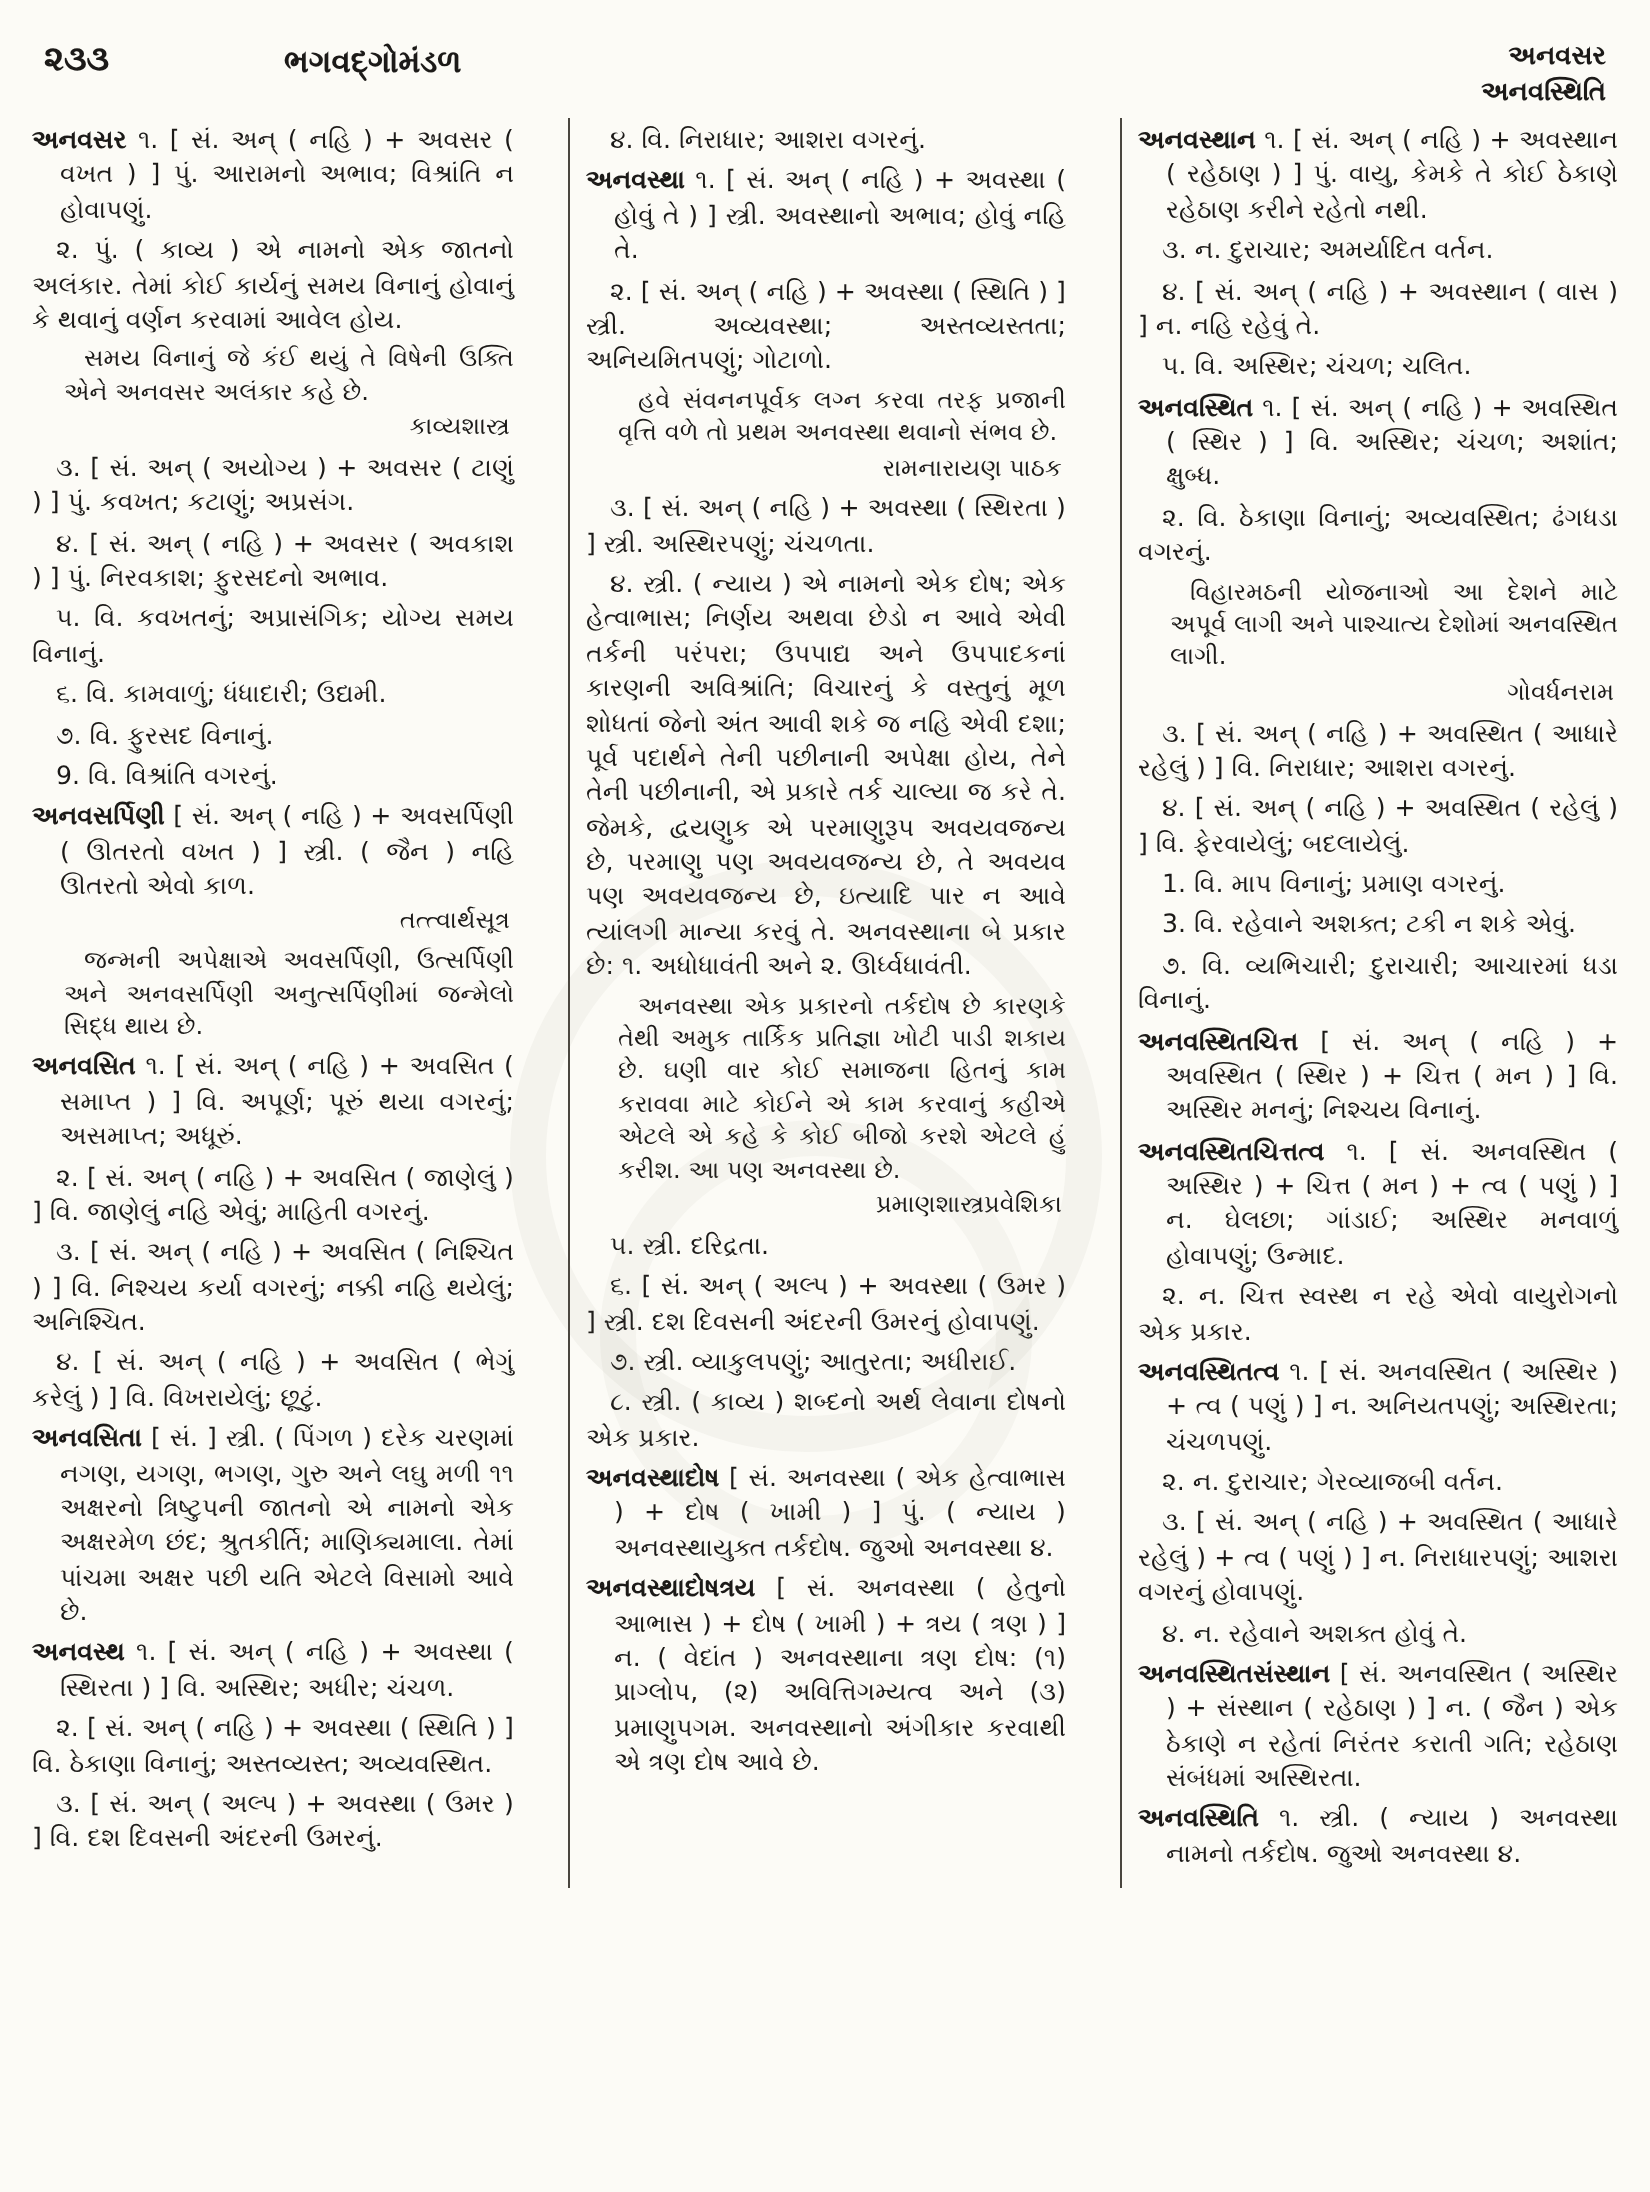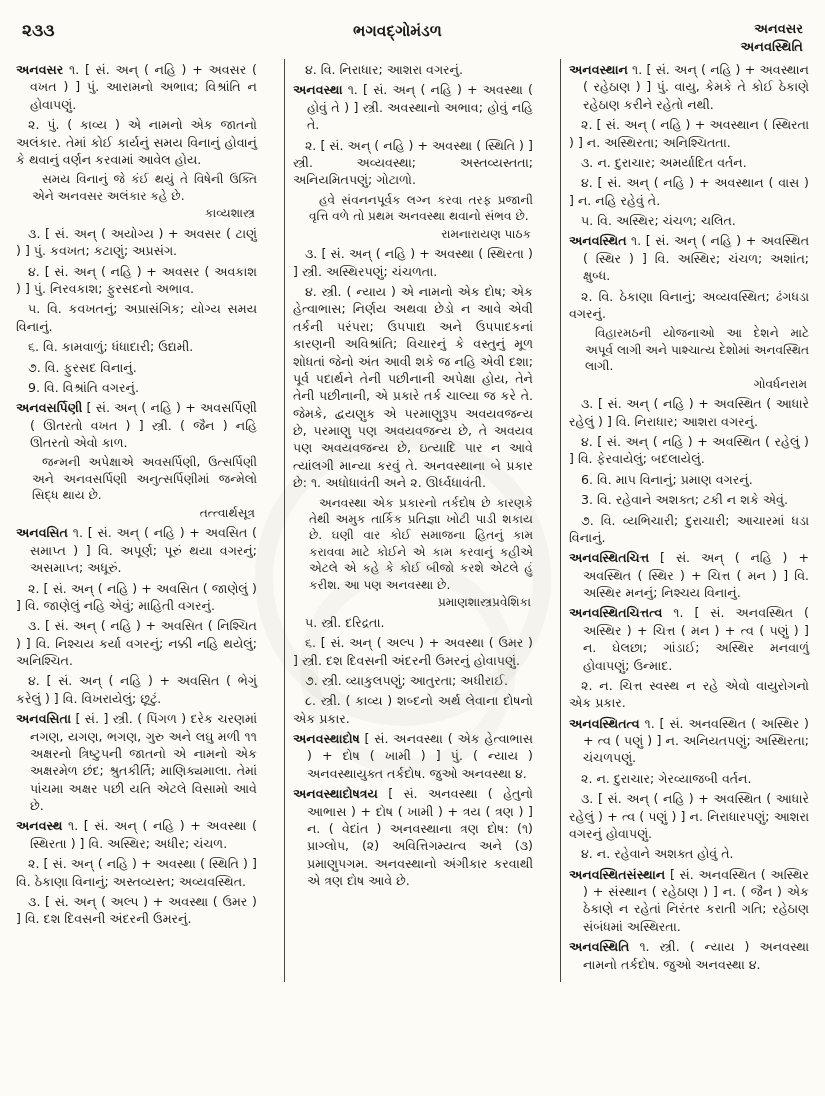--- a/index.html
+++ b/index.html
@@ -37,21 +37,21 @@
     margin-bottom: 2px;
   }
   .page-number {
     font-weight: bold;
     font-size: 17px;
     width: 120px;
   }
   .page-title {
     font-weight: bold;
     font-size: 15.5px;
-    text-align: center;
+    text-align: left;
     flex: 1;
     padding-top: 2px;
   }
   .running-head {
     width: 150px;
     text-align: right;
     font-weight: bold;
     font-size: 13px;
     line-height: 1.35;
   }
@@ -113,22 +113,22 @@
         <p class="block sense">૨. પું. ( કાવ્ય ) એ નામનો એક જાતનો અલંકાર. તેમાં કોઈ કાર્યનું સમય વિનાનું હોવાનું કે થવાનું વર્ણન કરવામાં આવેલ હોય.</p>
         <p class="block quote">સમય વિનાનું જે કંઈ થયું તે વિષેની ઉક્તિ એને અનવસર અલંકાર કહે છે.</p>
         <p class="block attribution">કાવ્યશાસ્ત્ર</p>
         <p class="block sense">૩. [ સં. અન્ ( અયોગ્ય ) + અવસર ( ટાણું ) ] પું. કવખત; કટાણું; અપ્રસંગ.</p>
         <p class="block sense">૪. [ સં. અન્ ( નહિ ) + અવસર ( અવકાશ ) ] પું. નિરવકાશ; ફુરસદનો અભાવ.</p>
         <p class="block sense">૫. વિ. કવખતનું; અપ્રાસંગિક; યોગ્ય સમય વિનાનું.</p>
         <p class="block sense">૬. વિ. કામવાળું; ધંધાદારી; ઉદ્યમી.</p>
         <p class="block sense">૭. વિ. ફુરસદ વિનાનું.</p>
         <p class="block sense">9. વિ. વિશ્રાંતિ વગરનું.</p>
         <p class="block entry"><span class="headword">અનવસર્પિણી</span> [ સં. અન્ ( નહિ ) + અવસર્પિણી ( ઊતરતો વખત ) ] સ્ત્રી. ( જૈન ) નહિ ઊતરતો એવો કાળ.</p>
+        <p class="block attribution">તત્ત્વાર્થસૂત્ર</p>
         <p class="block quote">જન્મની અપેક્ષાએ અવસર્પિણી, ઉત્સર્પિણી અને અનવસર્પિણી અનુત્સર્પિણીમાં જન્મેલો સિદ્ધ થાય છે.</p>
-        <p class="block attribution">તત્ત્વાર્થસૂત્ર</p>
         <p class="block entry"><span class="headword">અનવસિત</span> ૧. [ સં. અન્ ( નહિ ) + અવસિત ( સમાપ્ત ) ] વિ. અપૂર્ણ; પૂરું થયા વગરનું; અસમાપ્ત; અધૂરું.</p>
         <p class="block sense">૨. [ સં. અન્ ( નહિ ) + અવસિત ( જાણેલું ) ] વિ. જાણેલું નહિ એવું; માહિતી વગરનું.</p>
         <p class="block sense">૩. [ સં. અન્ ( નહિ ) + અવસિત ( નિશ્ચિત ) ] વિ. નિશ્ચય કર્યા વગરનું; નક્કી નહિ થયેલું; અનિશ્ચિત.</p>
         <p class="block sense">૪. [ સં. અન્ ( નહિ ) + અવસિત ( ભેગું કરેલું ) ] વિ. વિખરાયેલું; છૂટું.</p>
         <p class="block entry"><span class="headword">અનવસિતા</span> [ સં. ] સ્ત્રી. ( પિંગળ ) દરેક ચરણમાં નગણ, યગણ, ભગણ, ગુરુ અને લઘુ મળી ૧૧ અક્ષરનો ત્રિષ્ટુપની જાતનો એ નામનો એક અક્ષરમેળ છંદ; શ્રુતકીર્તિ; માણિક્યમાલા. તેમાં પાંચમા અક્ષર પછી યતિ એટલે વિસામો આવે છે.</p>
         <p class="block entry"><span class="headword">અનવસ્થ</span> ૧. [ સં. અન્ ( નહિ ) + અવસ્થા ( સ્થિરતા ) ] વિ. અસ્થિર; અધીર; ચંચળ.</p>
         <p class="block sense">૨. [ સં. અન્ ( નહિ ) + અવસ્થા ( સ્થિતિ ) ] વિ. ઠેકાણા વિનાનું; અસ્તવ્યસ્ત; અવ્યવસ્થિત.</p>
         <p class="block sense">૩. [ સં. અન્ ( અલ્પ ) + અવસ્થા ( ઉમર ) ] વિ. દશ દિવસની અંદરની ઉમરનું.</p>
       </div>
       <div class="column">
@@ -143,31 +143,30 @@
         <p class="block attribution">પ્રમાણશાસ્ત્રપ્રવેશિકા</p>
         <p class="block sense">૫. સ્ત્રી. દરિદ્રતા.</p>
         <p class="block sense">૬. [ સં. અન્ ( અલ્પ ) + અવસ્થા ( ઉમર ) ] સ્ત્રી. દશ દિવસની અંદરની ઉમરનું હોવાપણું.</p>
         <p class="block sense">૭. સ્ત્રી. વ્યાકુલપણું; આતુરતા; અધીરાઈ.</p>
         <p class="block sense">૮. સ્ત્રી. ( કાવ્ય ) શબ્દનો અર્થ લેવાના દોષનો એક પ્રકાર.</p>
         <p class="block entry"><span class="headword">અનવસ્થાદોષ</span> [ સં. અનવસ્થા ( એક હેત્વાભાસ ) + દોષ ( ખામી ) ] પું. ( ન્યાય ) અનવસ્થાયુક્ત તર્કદોષ. જુઓ અનવસ્થા ૪.</p>
         <p class="block entry"><span class="headword">અનવસ્થાદોષત્રય</span> [ સં. અનવસ્થા ( હેતુનો આભાસ ) + દોષ ( ખામી ) + ત્રય ( ત્રણ ) ] ન. ( વેદાંત ) અનવસ્થાના ત્રણ દોષ: (૧) પ્રાગ્લોપ, (૨) અવિત્તિગમ્યત્વ અને (૩) પ્રમાણુપગમ. અનવસ્થાનો અંગીકાર કરવાથી એ ત્રણ દોષ આવે છે.</p>
       </div>
       <div class="column">
         <p class="block entry"><span class="headword">અનવસ્થાન</span> ૧. [ સં. અન્ ( નહિ ) + અવસ્થાન ( રહેઠાણ ) ] પું. વાયુ, કેમકે તે કોઈ ઠેકાણે રહેઠાણ કરીને રહેતો નથી.</p>
-        <p class="block sense">૨. [ સં. અન્ ( નહિ ) + અવસ્થાન ( સ્થિરતા ) ] ન. અસ્થિરતા; અનિશ્ચિતતા.</p>
         <p class="block sense">૩. ન. દુરાચાર; અમર્યાદિત વર્તન.</p>
         <p class="block sense">૪. [ સં. અન્ ( નહિ ) + અવસ્થાન ( વાસ ) ] ન. નહિ રહેવું તે.</p>
         <p class="block sense">૫. વિ. અસ્થિર; ચંચળ; ચલિત.</p>
         <p class="block entry"><span class="headword">અનવસ્થિત</span> ૧. [ સં. અન્ ( નહિ ) + અવસ્થિત ( સ્થિર ) ] વિ. અસ્થિર; ચંચળ; અશાંત; ક્ષુબ્ધ.</p>
         <p class="block sense">૨. વિ. ઠેકાણા વિનાનું; અવ્યવસ્થિત; ઢંગધડા વગરનું.</p>
         <p class="block quote">વિહારમઠની યોજનાઓ આ દેશને માટે અપૂર્વ લાગી અને પાશ્ચાત્ય દેશોમાં અનવસ્થિત લાગી.</p>
         <p class="block attribution">ગોવર્ધનરામ</p>
         <p class="block sense">૩. [ સં. અન્ ( નહિ ) + અવસ્થિત ( આધારે રહેલું ) ] વિ. નિરાધાર; આશરા વગરનું.</p>
         <p class="block sense">૪. [ સં. અન્ ( નહિ ) + અવસ્થિત ( રહેલું ) ] વિ. ફેરવાયેલું; બદલાયેલું.</p>
-        <p class="block sense">6. વિ. માપ વિનાનું; પ્રમાણ વગરનું.</p>
+        <p class="block sense">1. વિ. માપ વિનાનું; પ્રમાણ વગરનું.</p>
         <p class="block sense">3. વિ. રહેવાને અશક્ત; ટકી ન શકે એવું.</p>
         <p class="block sense">૭. વિ. વ્યભિચારી; દુરાચારી; આચારમાં ધડા વિનાનું.</p>
         <p class="block entry"><span class="headword">અનવસ્થિતચિત્ત</span> [ સં. અન્ ( નહિ ) + અવસ્થિત ( સ્થિર ) + ચિત્ત ( મન ) ] વિ. અસ્થિર મનનું; નિશ્ચય વિનાનું.</p>
         <p class="block entry"><span class="headword">અનવસ્થિતચિત્તત્વ</span> ૧. [ સં. અનવસ્થિત ( અસ્થિર ) + ચિત્ત ( મન ) + ત્વ ( પણું ) ] ન. ઘેલછા; ગાંડાઈ; અસ્થિર મનવાળું હોવાપણું; ઉન્માદ.</p>
         <p class="block sense">૨. ન. ચિત્ત સ્વસ્થ ન રહે એવો વાયુરોગનો એક પ્રકાર.</p>
         <p class="block entry"><span class="headword">અનવસ્થિતત્વ</span> ૧. [ સં. અનવસ્થિત ( અસ્થિર ) + ત્વ ( પણું ) ] ન. અનિયતપણું; અસ્થિરતા; ચંચળપણું.</p>
         <p class="block sense">૨. ન. દુરાચાર; ગેરવ્યાજબી વર્તન.</p>
         <p class="block sense">૩. [ સં. અન્ ( નહિ ) + અવસ્થિત ( આધારે રહેલું ) + ત્વ ( પણું ) ] ન. નિરાધારપણું; આશરા વગરનું હોવાપણું.</p>
         <p class="block sense">૪. ન. રહેવાને અશક્ત હોવું તે.</p>
         <p class="block entry"><span class="headword">અનવસ્થિતસંસ્થાન</span> [ સં. અનવસ્થિત ( અસ્થિર ) + સંસ્થાન ( રહેઠાણ ) ] ન. ( જૈન ) એક ઠેકાણે ન રહેતાં નિરંતર કરાતી ગતિ; રહેઠાણ સંબંધમાં અસ્થિરતા.</p>

